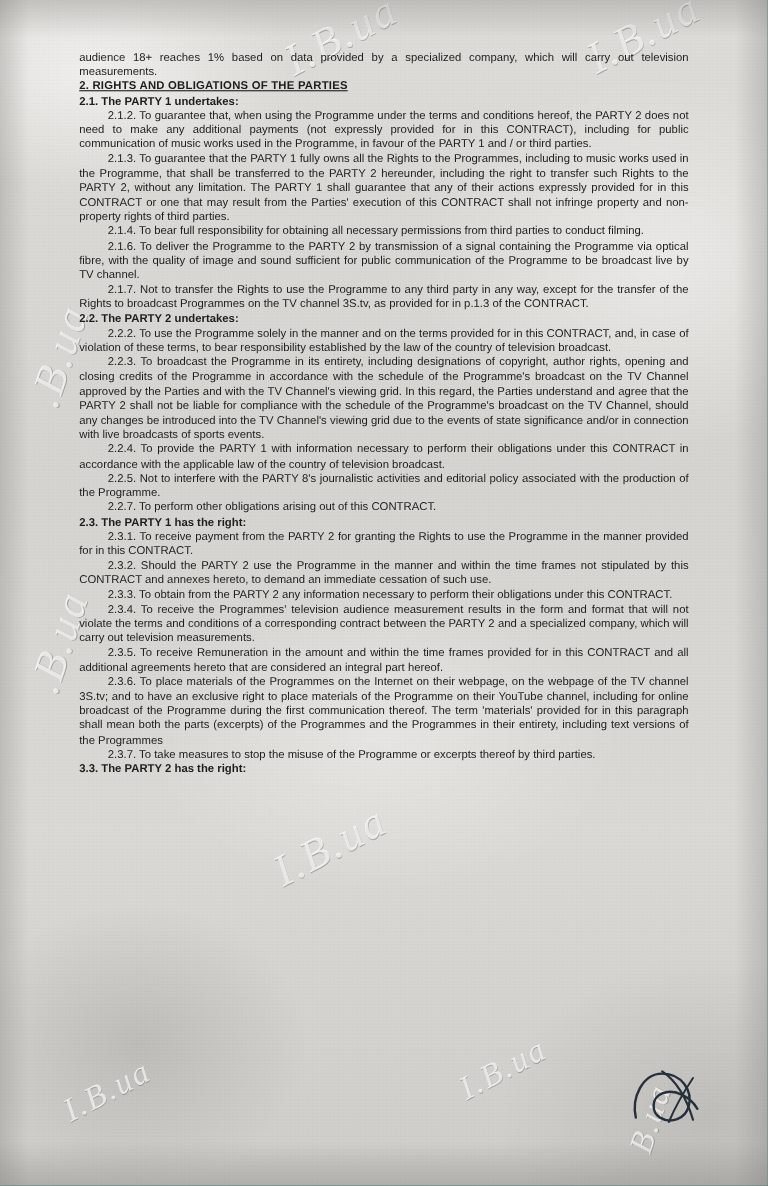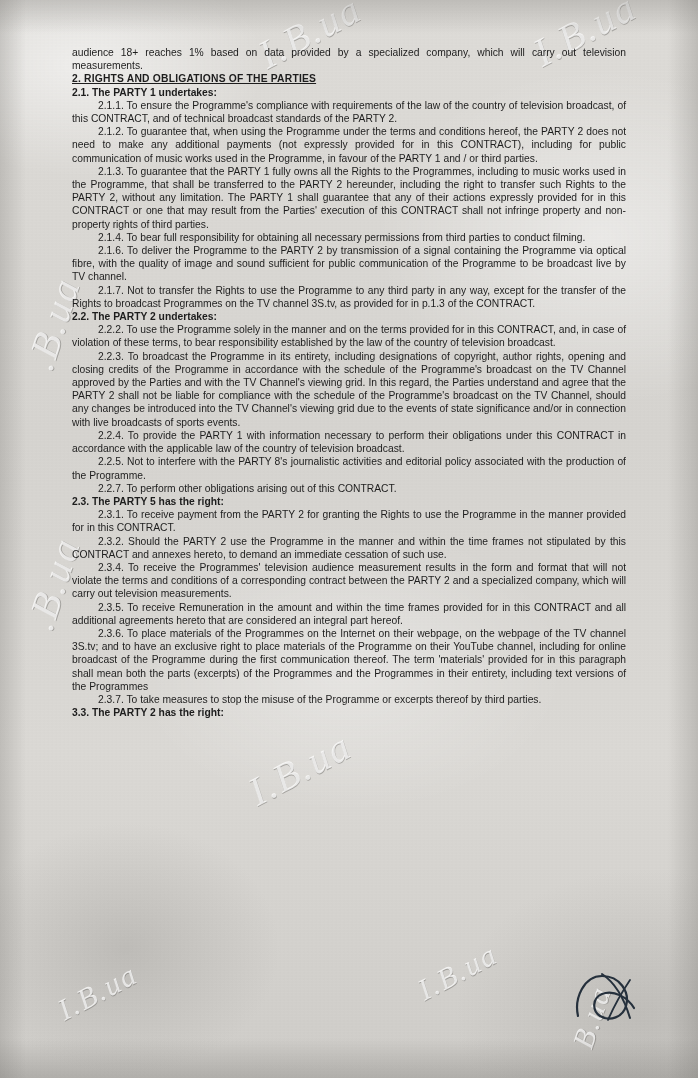--- a/index.html
+++ b/index.html
@@ -129,37 +129,37 @@
 
 <div class="page">
   <div class="paper-tint"></div>
   <div class="noise"></div>
 
   <div class="content">
     <p class="topline">audience 18+ reaches 1% based on data provided by a specialized company, which will carry out television measurements.</p>
     <p class="center-head">2.  RIGHTS AND OBLIGATIONS OF THE PARTIES</p>
 
     <p class="lvl1">2.1. The PARTY 1 undertakes:</p>
-    <p class="lvl2">2.1.1. To ensure the Programme's compliance with requirements of the law of the country of television broadcast, of this CONTRACT, and of technical broadcast standards of the PARTY 2.</p>
     <p class="lvl2">2.1.2. To guarantee that, when using the Programme under the terms and conditions hereof, the PARTY 2 does not need to make any additional payments (not expressly provided for in this CONTRACT), including for public communication of music works used in the Programme, in favour of the PARTY 1 and / or third parties.</p>
     <p class="lvl2">2.1.3. To guarantee that the PARTY 1 fully owns all the Rights to the Programmes, including to music works used in the Programme, that shall be transferred to the PARTY 2 hereunder, including the right to transfer such Rights to the PARTY 2, without any limitation. The PARTY 1 shall guarantee that any of their actions expressly provided for in this CONTRACT or one that may result from the Parties' execution of this CONTRACT shall not infringe property and non-property rights of third parties.</p>
     <p class="lvl2">2.1.4. To bear full responsibility for obtaining all necessary permissions from third parties to conduct filming.</p>
     <p class="lvl2">2.1.6. To deliver the Programme to the PARTY 2 by transmission of a signal containing the Programme via optical fibre, with the quality of image and sound sufficient for public communication of the Programme to be broadcast live by TV channel.</p>
     <p class="lvl2">2.1.7. Not to transfer the Rights to use the Programme to any third party in any way, except for the transfer of the Rights to broadcast Programmes on the TV channel 3S.tv, as provided for in p.1.3 of the CONTRACT.</p>
 
     <p class="lvl1">2.2. The PARTY 2 undertakes:</p>
     <p class="lvl2">2.2.2. To use the Programme solely in the manner and on the terms provided for in this CONTRACT, and, in case of violation of these terms, to bear responsibility established by the law of the country of television broadcast.</p>
     <p class="lvl2">2.2.3. To broadcast the Programme in its entirety, including designations of copyright, author rights, opening and closing credits of the Programme in accordance with the schedule of the Programme's broadcast on the TV Channel approved by the Parties and with the TV Channel's viewing grid. In this regard, the Parties understand and agree that the PARTY 2 shall not be liable for compliance with the schedule of the Programme's broadcast on the TV Channel, should any changes be introduced into the TV Channel's viewing grid due to the events of state significance and/or in connection with live broadcasts of sports events.</p>
     <p class="lvl2">2.2.4. To provide the PARTY 1 with information necessary to perform their obligations under this CONTRACT in accordance with the applicable law of the country of television broadcast.</p>
     <p class="lvl2">2.2.5. Not to interfere with the PARTY 8's journalistic activities and editorial policy associated with the production of the Programme.</p>
     <p class="lvl2">2.2.7. To perform other obligations arising out of this CONTRACT.</p>
 
-    <p class="lvl1">2.3. The PARTY 5 has the right:</p>
+    <p class="lvl1">2.3. The PARTY 1 has the right:</p>
     <p class="lvl2">2.3.1. To receive payment from the PARTY 2 for granting the Rights to use the Programme in the manner provided for in this CONTRACT.</p>
     <p class="lvl2">2.3.2. Should the PARTY 2 use the Programme in the manner and within the time frames not stipulated by this CONTRACT and annexes hereto, to demand an immediate cessation of such use.</p>
+    <p class="lvl2">2.3.3. To obtain from the PARTY 2 any information necessary to perform their obligations under this CONTRACT.</p>
     <p class="lvl2">2.3.4. To receive the Programmes' television audience measurement results in the form and format that will not violate the terms and conditions of a corresponding contract between the PARTY 2 and a specialized company, which will carry out television measurements.</p>
     <p class="lvl2">2.3.5. To receive Remuneration in the amount and within the time frames provided for in this CONTRACT and all additional agreements hereto that are considered an integral part hereof.</p>
     <p class="lvl2">2.3.6. To place materials of the Programmes on the Internet on their webpage, on the webpage of the TV channel 3S.tv; and to have an exclusive right to place materials of the Programme on their YouTube channel, including for online broadcast of the Programme during the first communication thereof. The term 'materials' provided for in this paragraph shall mean both the parts (excerpts) of the Programmes and the Programmes in their entirety, including text versions of the Programmes</p>
     <p class="lvl2">2.3.7. To take measures to stop the misuse of the Programme or excerpts thereof by third parties.</p>
 
     <p class="lvl1">3.3. The PARTY 2 has the right:</p>
   </div>
 
   <div class="wm wm-a">I.B.ua</div>
   <div class="wm wm-b">I.B.ua</div>

